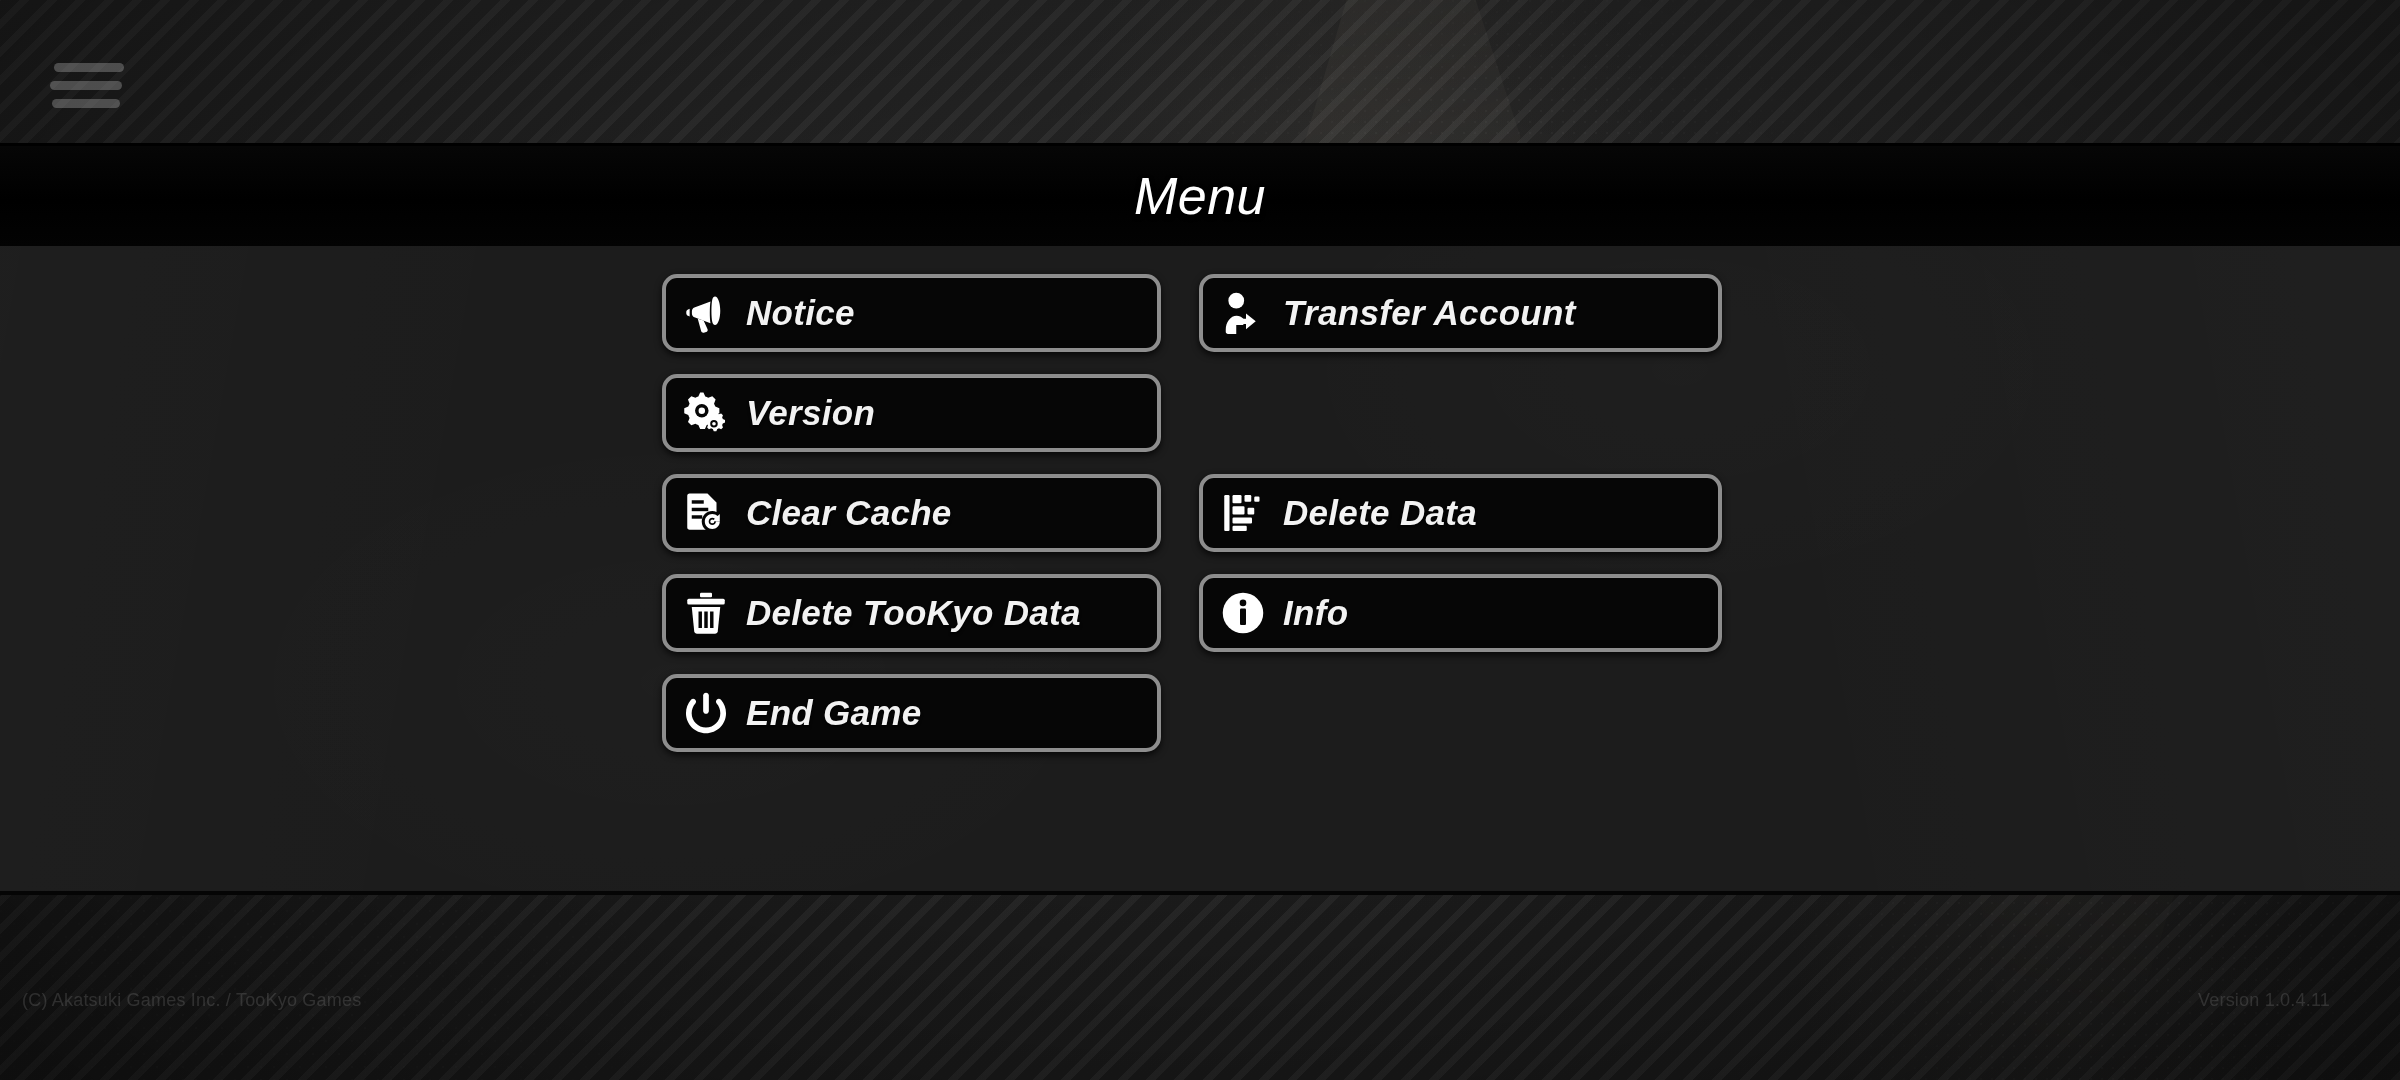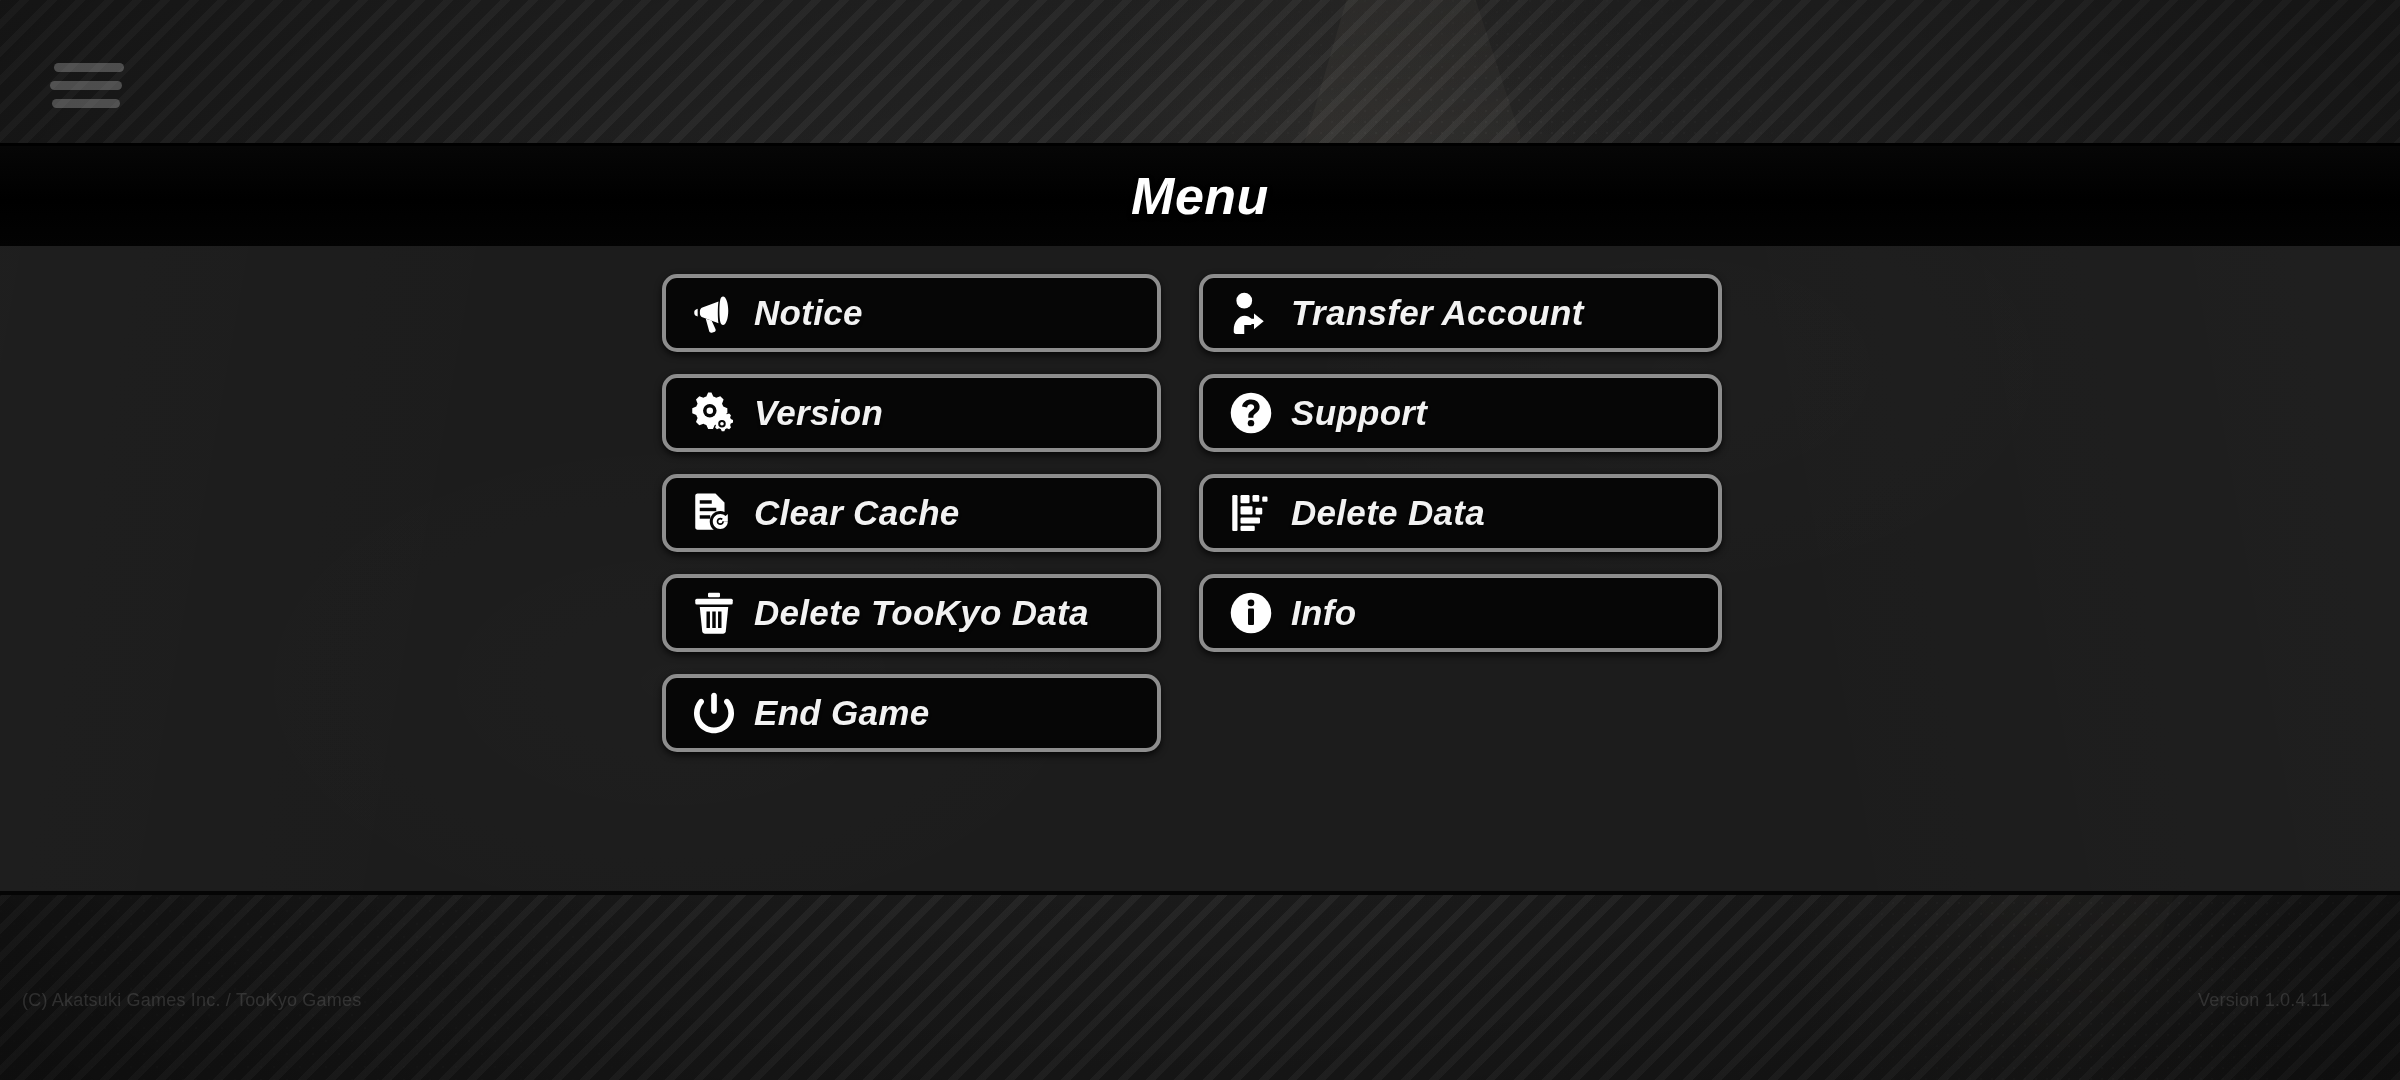--- a/index.html
+++ b/index.html
@@ -91,34 +91,34 @@
       radial-gradient(ellipse 620px 360px at 70% 30%, rgba(255,255,255,.010), transparent 70%);
     pointer-events:none;
   }
 
   #panel-header {
     position:absolute; left:0; top:0; width:2400px; height:100px;
     background:linear-gradient(180deg,#060606 0%, #000 55%, #030303 100%);
     display:flex; align-items:center; justify-content:center;
   }
   #panel-title {
-    color:#fff; font-size:52px; font-weight:bold; font-style:italic;
+    color:#fff; font-size:52px; font-weight:normal; font-style:italic;
     letter-spacing:.5px; text-shadow:0 2px 5px rgba(0,0,0,.9);
   }
 
   
   #menu-grid {
     position:absolute; left:662px; top:128px;
     display:grid; grid-template-columns:499px 523px; column-gap:38px; row-gap:22px;
   }
   .menu-btn {
     position:relative; height:78px; border-radius:15px;
     background:#060606;
     border:4px solid #8d8d8d;
-    display:flex; align-items:center; padding-left:24px; gap:16px;
+    display:flex; align-items:center; padding-left:16px; gap:16px;
     box-shadow:0 3px 7px rgba(0,0,0,.75);
   }
   .menu-btn::after {
     content:""; position:absolute; inset:-1px; border-radius:13px;
     box-shadow:inset 0 1px 0 rgba(255,255,255,.05);
     pointer-events:none;
   }
   .menu-btn .mi { width:48px; height:48px; flex:0 0 48px; display:flex;
     align-items:center; justify-content:center; }
   .menu-btn .mi svg { width:100%; height:100%; fill:#fff; display:block; }
@@ -186,30 +186,20 @@
             <svg viewBox="0 0 64 64">
               <path d="M24.2 4.5 21.8 10c-1.4.4-2.7 1-3.9 1.7L12.4 9.6 8 14l2.1 5.5c-.7 1.2-1.3 2.5-1.7 3.9L3 25.8v6.4l5.4 2.4c.4 1.4 1 2.7 1.7 3.9L8 44l4.4 4.4 5.5-2.1c1.2.7 2.5 1.3 3.9 1.7l2.4 5.4h6.4l2.4-5.4c1.4-.4 2.7-1 3.9-1.7l5.5 2.1L44.8 44l-2.1-5.5c.7-1.2 1.3-2.5 1.7-3.9l5.4-2.4v-6.4l-5.4-2.4c-.4-1.4-1-2.7-1.7-3.9l2.1-5.5-4.4-4.4-5.5 2.1c-1.2-.7-2.5-1.3-3.9-1.7l-2.4-5.5z"></path>
               <circle cx="26.4" cy="29" r="9" fill="#060606"></circle>
               <circle cx="26.4" cy="29" r="4.3"></circle>
               <path d="M50.4 35.5 49 38.8c-.8.2-1.6.6-2.3 1l-3.3-1.2-2.6 2.6 1.2 3.3c-.4.7-.8 1.5-1 2.3l-3.3 1.4v3.7l3.3 1.4c.2.8.6 1.6 1 2.3l-1.2 3.3 2.6 2.6 3.3-1.2c.7.4 1.5.8 2.3 1l1.4 3.2h3.7l1.4-3.2c.8-.2 1.6-.6 2.3-1l3.3 1.2 2.6-2.6-1.2-3.3c.4-.7.8-1.5 1-2.3l3.2-1.4v-3.7l-3.2-1.4c-.2-.8-.6-1.6-1-2.3l1.2-3.3-2.6-2.6-3.3 1.2c-.7-.4-1.5-.8-2.3-1l-1.4-3.3z" transform="translate(-4,-3) scale(0.92)"></path>
               <circle cx="42.6" cy="46.4" r="5" fill="#060606"></circle>
               <circle cx="42.6" cy="46.4" r="2.4"></circle>
             </svg>
           </span>
           <span class="mlabel">Version</span>
-        </div>
-        <div class="menu-btn col-right">
-          <span class="mi">
-            <svg viewBox="0 0 64 64">
-              <circle cx="32" cy="32" r="27"></circle>
-              <path d="M32 14c-6.3 0-10.9 3.6-12 9.3l6.8 1.3c.5-2.6 2.3-4.2 5-4.2 2.6 0 4.4 1.5 4.4 3.7 0 1.8-.9 2.9-3.4 4.6-3.3 2.2-4.5 4.1-4.4 7.6v1.9h6.8v-1.3c0-2 .7-3 3.2-4.7 3.6-2.4 5.1-4.7 5.1-8.4 0-5.6-4.6-9.8-11.5-9.8z" fill="#060606"></path>
-              <circle cx="32" cy="45.5" r="4.3" fill="#060606"></circle>
-            </svg>
-          </span>
-          <span class="mlabel">Support</span>
         </div>
         <div class="menu-btn col-left">
           <span class="mi">
             <svg viewBox="0 0 64 64">
               <path d="M10 6h24l12 12v12.5c-1.7-.8-3.6-1.3-5.6-1.3-7.8 0-14.1 6.3-14.1 14.1 0 4.5 2.1 8.5 5.4 11.1H10c-1.7 0-3-1.3-3-3V9c0-1.7 1.3-3 3-3z"></path>
               <rect x="13" y="15" width="16" height="4.6" fill="#060606"></rect>
               <rect x="13" y="25" width="22" height="4.6" fill="#060606"></rect>
               <rect x="13" y="35" width="14" height="4.6" fill="#060606"></rect>
               <path d="M40.4 33.2c-5.5 0-10 4.5-10 10s4.5 10 10 10 10-4.5 10-10h-5.2c0 2.7-2.1 4.8-4.8 4.8s-4.8-2.1-4.8-4.8 2.1-4.8 4.8-4.8c1.3 0 2.5.5 3.4 1.4l-3.3 3.3h9.9v-9.9l-2.9 2.9c-1.9-1.8-4.4-2.9-7.1-2.9z"></path>
               <circle cx="40.4" cy="43.2" r="2.6"></circle>

